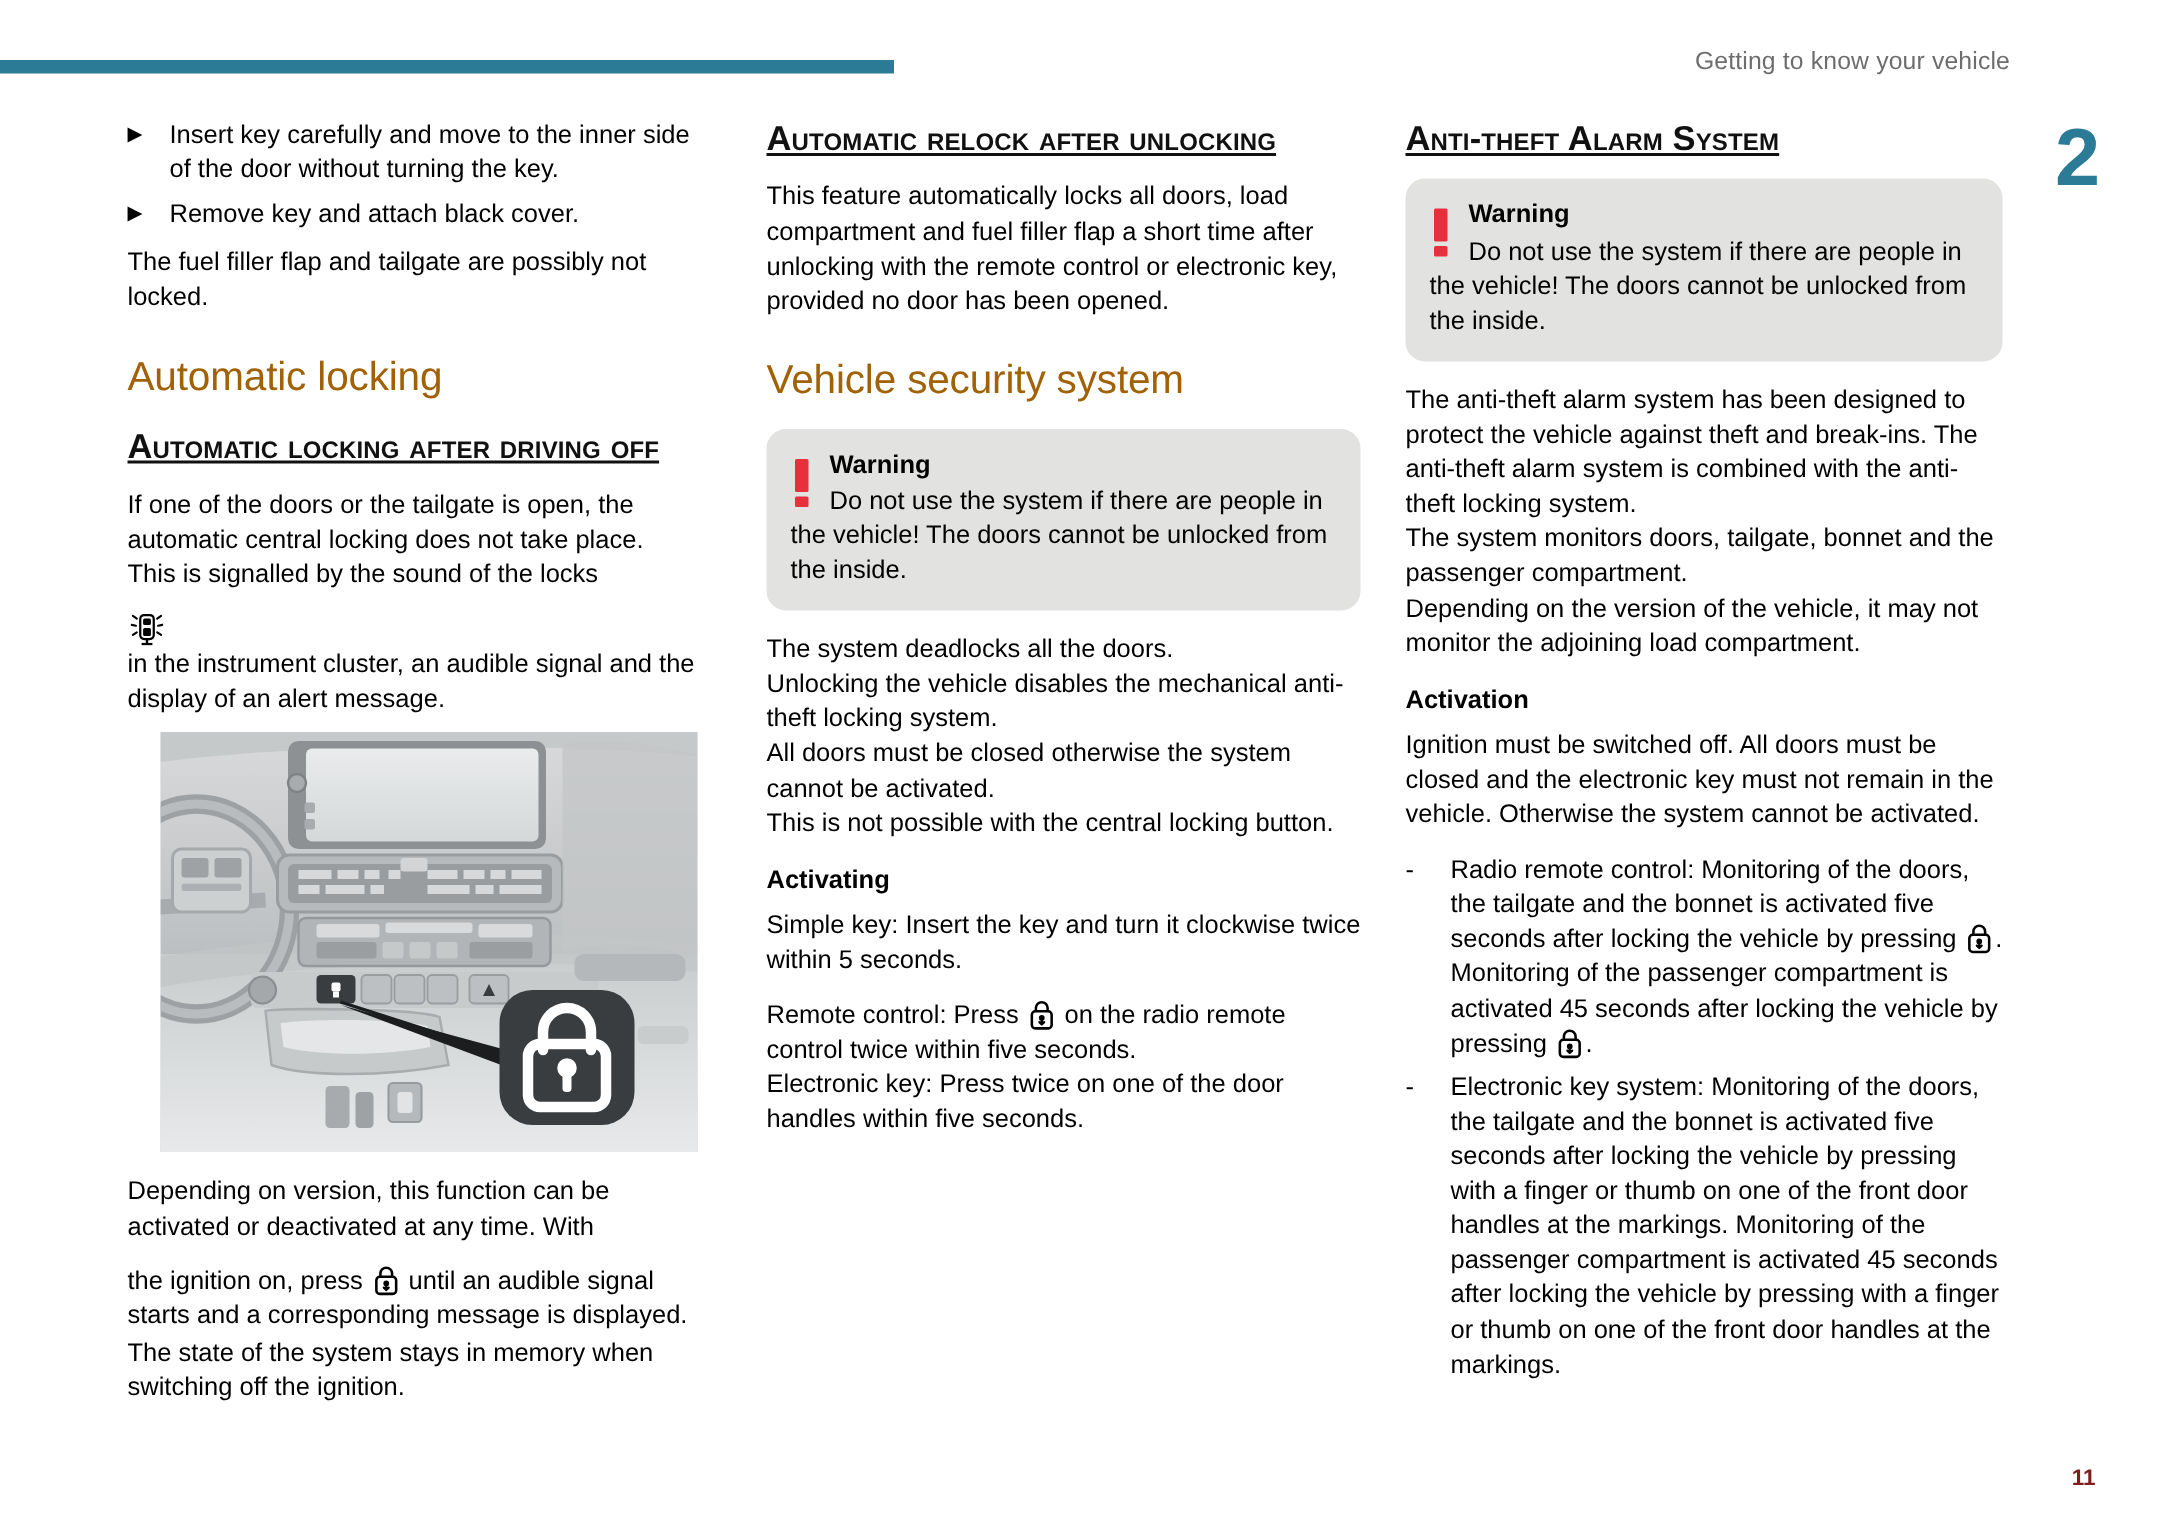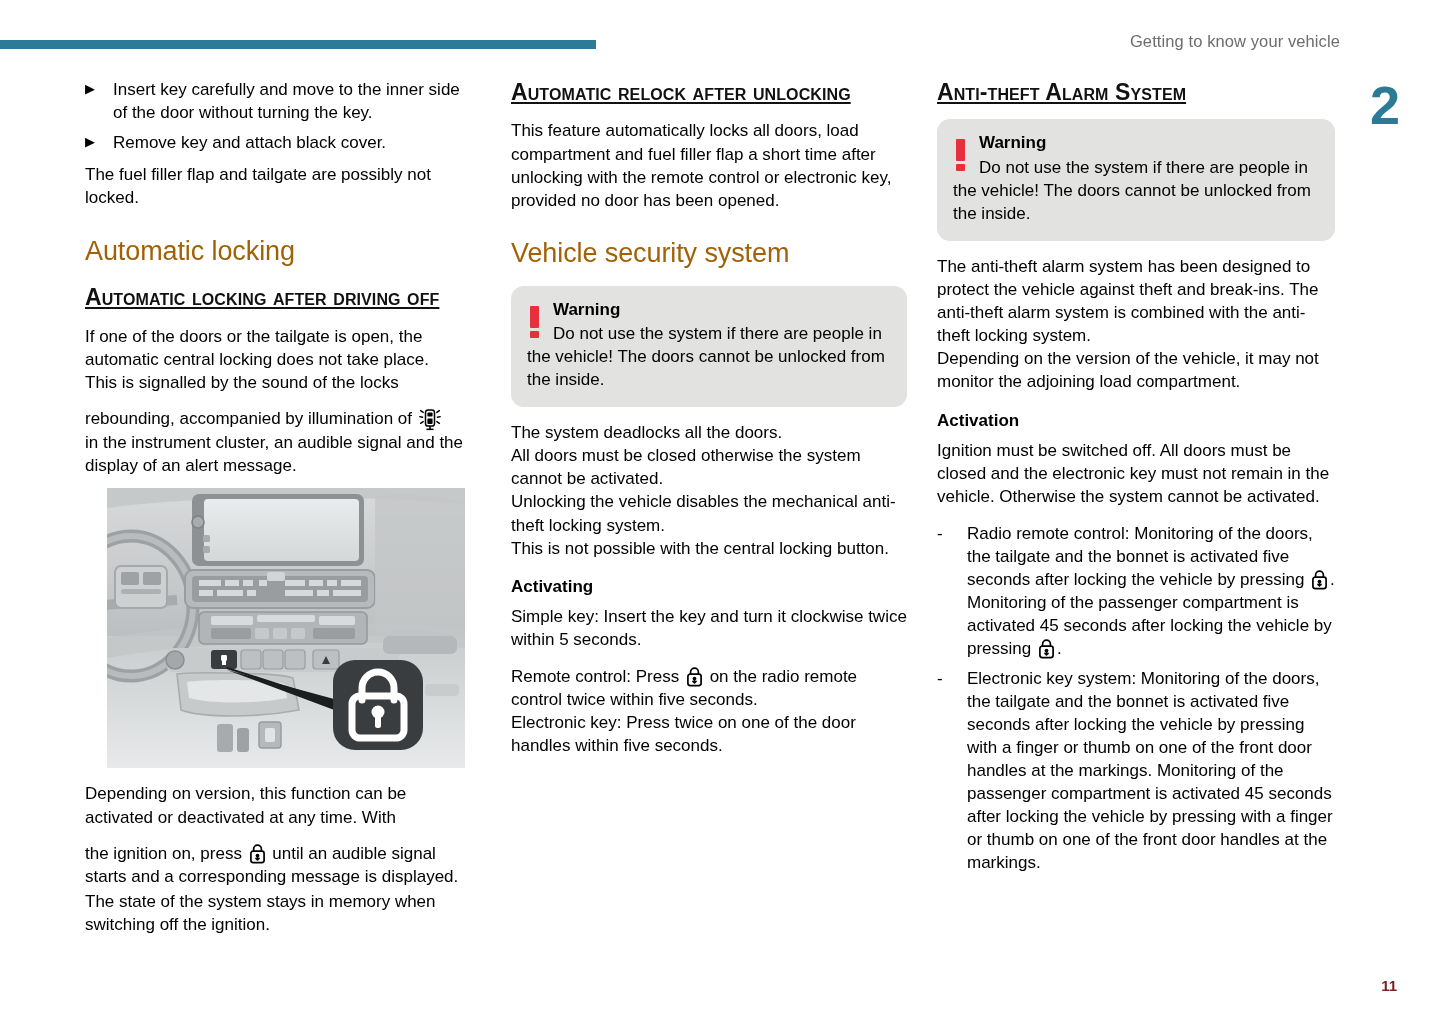--- a/index.html
+++ b/index.html
@@ -205,21 +205,20 @@
 
   <p class="body" style="margin-top:9px">The fuel filler flap and tailgate are possibly not locked.</p>
 
   <h2 class="sec-title">Automatic locking</h2>
 
   <h3 class="sub-title">Automatic locking after driving off</h3>
 
   <p class="body flush">If one of the doors or the tailgate is open, the automatic central locking does not take place. This is signalled by the sound of the locks</p>
 
   <p class="body" style="margin-top:13px">
-    <span>rebounding, accompanied by illumination of</span>
     <span class="inline-icon ico-car">
       <svg viewBox="0 0 22 24" width="22" height="24" aria-hidden="true">
         <rect x="6.5" y="3" width="9" height="16" rx="2.6" fill="none" stroke="#000" stroke-width="1.5"></rect>
         <rect x="8.4" y="5.4" width="5.2" height="4.2" rx="1" fill="#000"></rect>
         <rect x="8.4" y="11.6" width="5.2" height="5.4" rx="1" fill="#000"></rect>
         <rect x="10.2" y="19.2" width="1.6" height="3.4" fill="#000"></rect>
         <rect x="7.4" y="21.6" width="7.2" height="1.5" fill="#000"></rect>
         <g stroke="#000" stroke-width="1.4" stroke-linecap="round">
           <line x1="4.2" y1="5.4" x2="1.6" y2="3.6"></line>
           <line x1="3.6" y1="10.2" x2="0.8" y2="9.6"></line>
@@ -385,22 +384,22 @@
   <div class="warning-box">
     <div class="warn-icon">
       <div class="bar"></div>
       <div class="dot"></div>
     </div>
     <div class="warn-title">Warning</div>
     <p class="warn-body">Do not use the system if there are people in the vehicle! The doors cannot be unlocked from the inside.</p>
   </div>
 
   <p class="body flush">The system deadlocks all the doors.</p>
+  <p class="body flush">Unlocking the vehicle disables the mechanical anti-theft locking system.</p>
   <p class="body flush">All doors must be closed otherwise the system cannot be activated.</p>
-  <p class="body flush">Unlocking the vehicle disables the mechanical anti-theft locking system.</p>
   <p class="body flush">This is not possible with the central locking button.</p>
 
   <h4 class="minor-title">Activating</h4>
 
   <p class="body">Simple key: Insert the key and turn it clockwise twice within 5 seconds.</p>
 
   <p class="body flush" style="margin-top:14px">
     <span>Remote control: Press</span>
     <span class="inline-icon ico-lock">
       <svg viewBox="0 0 17 21" width="17" height="21" aria-hidden="true">
@@ -423,20 +422,21 @@
   <div class="warning-box">
     <div class="warn-icon">
       <div class="bar"></div>
       <div class="dot"></div>
     </div>
     <div class="warn-title">Warning</div>
     <p class="warn-body">Do not use the system if there are people in the vehicle! The doors cannot be unlocked from the inside.</p>
   </div>
 
   <p class="body flush">The anti-theft alarm system has been designed to protect the vehicle against theft and break-ins. The anti-theft alarm system is combined with the anti-theft locking system.</p>
+  <p class="body flush">The system monitors doors, tailgate, bonnet and the passenger compartment.</p>
   <p class="body flush">Depending on the version of the vehicle, it may not monitor the adjoining load compartment.</p>
 
   <h4 class="minor-title">Activation</h4>
 
   <p class="body">Ignition must be switched off. All doors must be closed and the electronic key must not remain in the vehicle. Otherwise the system cannot be activated.</p>
 
   <div class="dash-item" style="margin-top:14px">
     <span class="dash-glyph">-</span>
     <span class="dash-text">
       <span>Radio remote control: Monitoring of the doors, the tailgate and the bonnet is activated five seconds after locking the vehicle by pressing</span>

